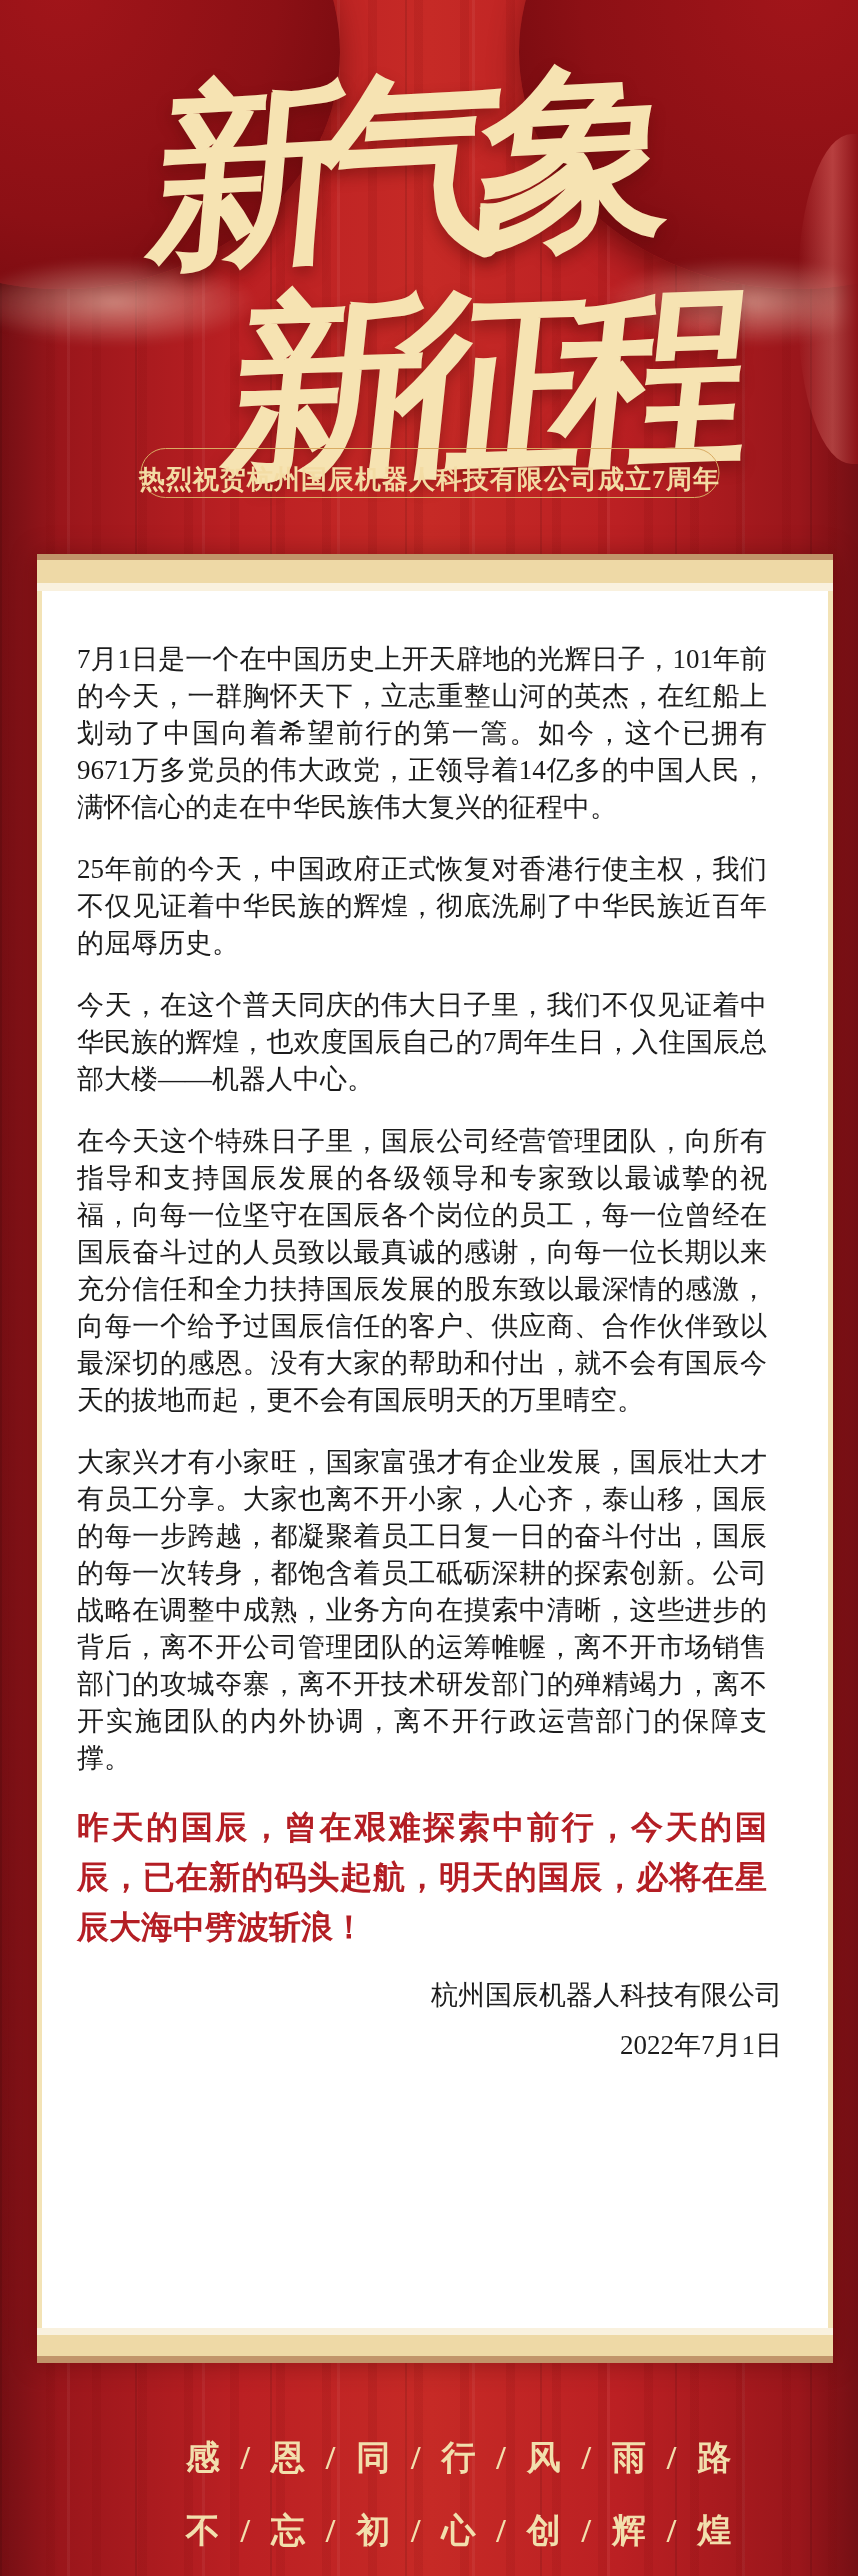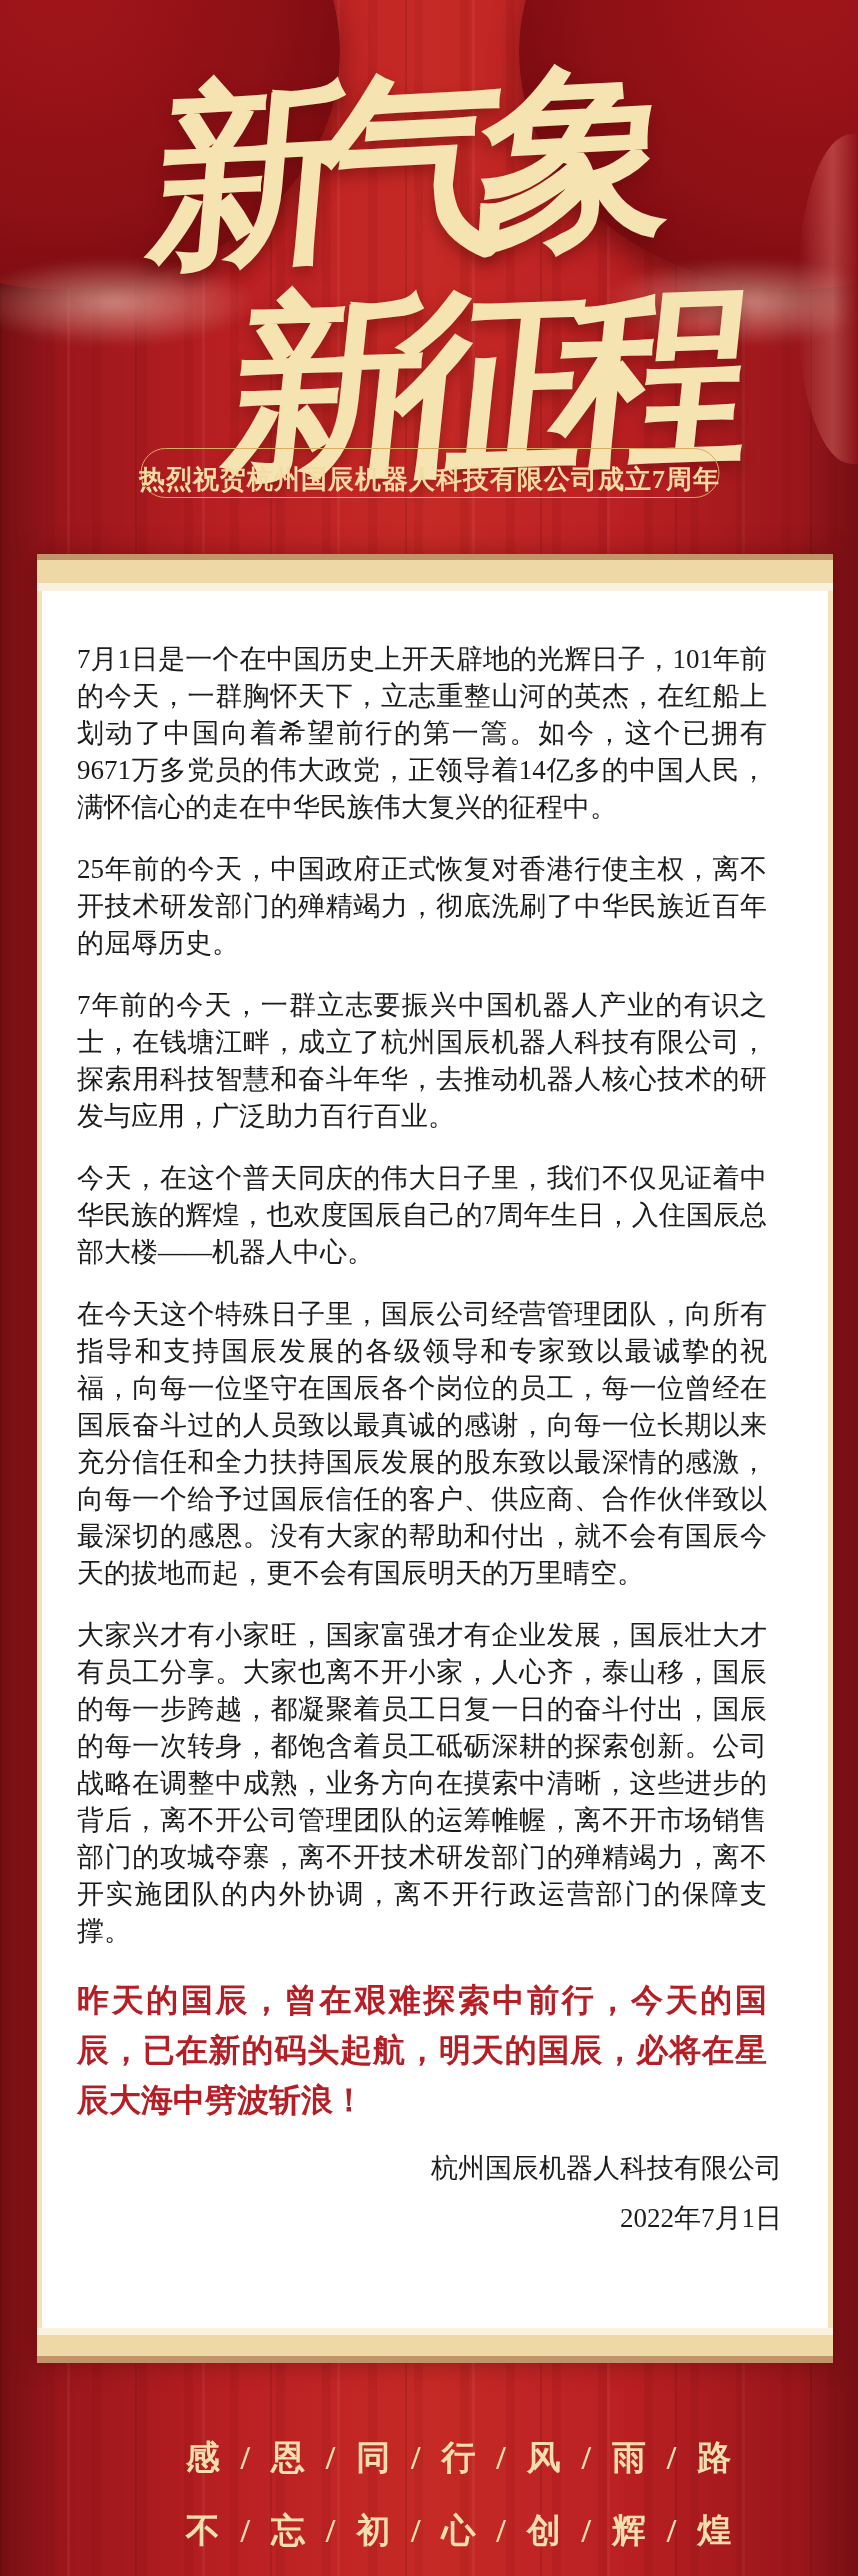--- a/index.html
+++ b/index.html
@@ -81,22 +81,21 @@
     <div class="band tan-top"></div>
     <div class="band cream-top"></div>
     <div class="band light-top"></div>
     <div class="band light-bot"></div>
     <div class="band cream-bot"></div>
     <div class="band tan-bot"></div>
   </div>
 
   <div class="letter">
     <p>7月1日是一个在中国历史上开天辟地的光辉日子，101年前的今天，一群胸怀天下，立志重整山河的英杰，在红船上划动了中国向着希望前行的第一篙。如今，这个已拥有9671万多党员的伟大政党，正领导着14亿多的中国人民，满怀信心的走在中华民族伟大复兴的征程中。</p>
-    <p>25年前的今天，中国政府正式恢复对香港行使主权，离不开技术研发部门的殚精竭力，彻底洗刷了中华民族近百年的屈辱历史。</p>
-    <p>7年前的今天，一群立志要振兴中国机器人产业的有识之士，在钱塘江畔，成立了杭州国辰机器人科技有限公司，探索用科技智慧和奋斗年华，去推动机器人核心技术的研发与应用，广泛助力百行百业。</p>
+    <p>25年前的今天，中国政府正式恢复对香港行使主权，我们不仅见证着中华民族的辉煌，彻底洗刷了中华民族近百年的屈辱历史。</p>
     <p>今天，在这个普天同庆的伟大日子里，我们不仅见证着中华民族的辉煌，也欢度国辰自己的7周年生日，入住国辰总部大楼——机器人中心。</p>
     <p>在今天这个特殊日子里，国辰公司经营管理团队，向所有指导和支持国辰发展的各级领导和专家致以最诚挚的祝福，向每一位坚守在国辰各个岗位的员工，每一位曾经在国辰奋斗过的人员致以最真诚的感谢，向每一位长期以来充分信任和全力扶持国辰发展的股东致以最深情的感激，向每一个给予过国辰信任的客户、供应商、合作伙伴致以最深切的感恩。没有大家的帮助和付出，就不会有国辰今天的拔地而起，更不会有国辰明天的万里晴空。</p>
     <p>大家兴才有小家旺，国家富强才有企业发展，国辰壮大才有员工分享。大家也离不开小家，人心齐，泰山移，国辰的每一步跨越，都凝聚着员工日复一日的奋斗付出，国辰的每一次转身，都饱含着员工砥砺深耕的探索创新。公司战略在调整中成熟，业务方向在摸索中清晰，这些进步的背后，离不开公司管理团队的运筹帷幄，离不开市场销售部门的攻城夺寨，离不开技术研发部门的殚精竭力，离不开实施团队的内外协调，离不开行政运营部门的保障支撑。</p>
     <p class="highlight">昨天的国辰，曾在艰难探索中前行，今天的国辰，已在新的码头起航，明天的国辰，必将在星辰大海中劈波斩浪！</p>
     <div class="signature">
       <div class="company">杭州国辰机器人科技有限公司</div>
       <div class="date">2022年7月1日</div>
     </div>
   </div>
 

